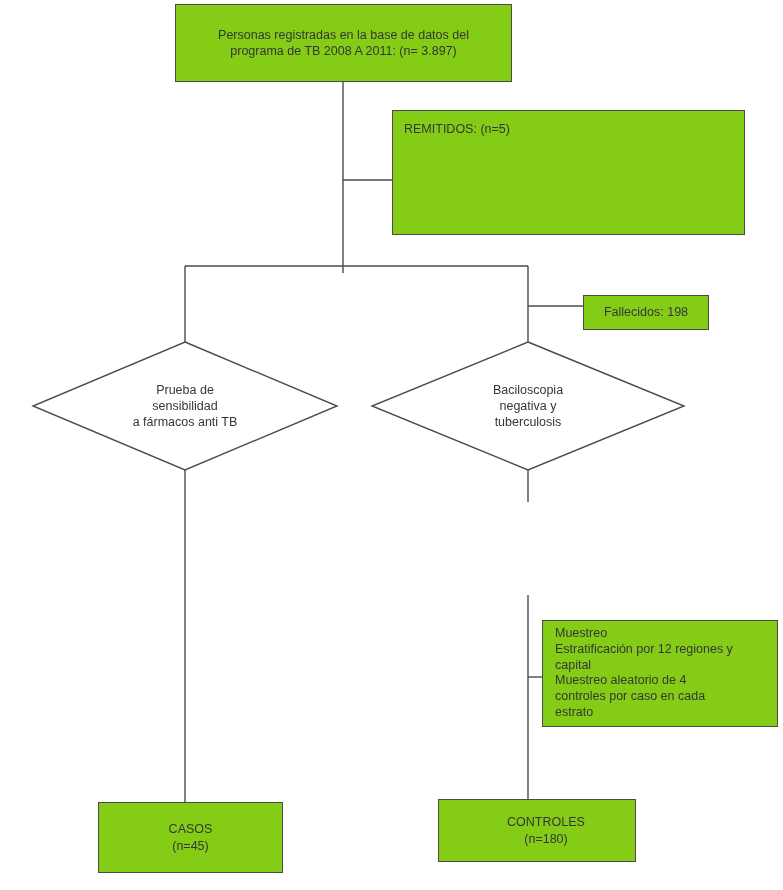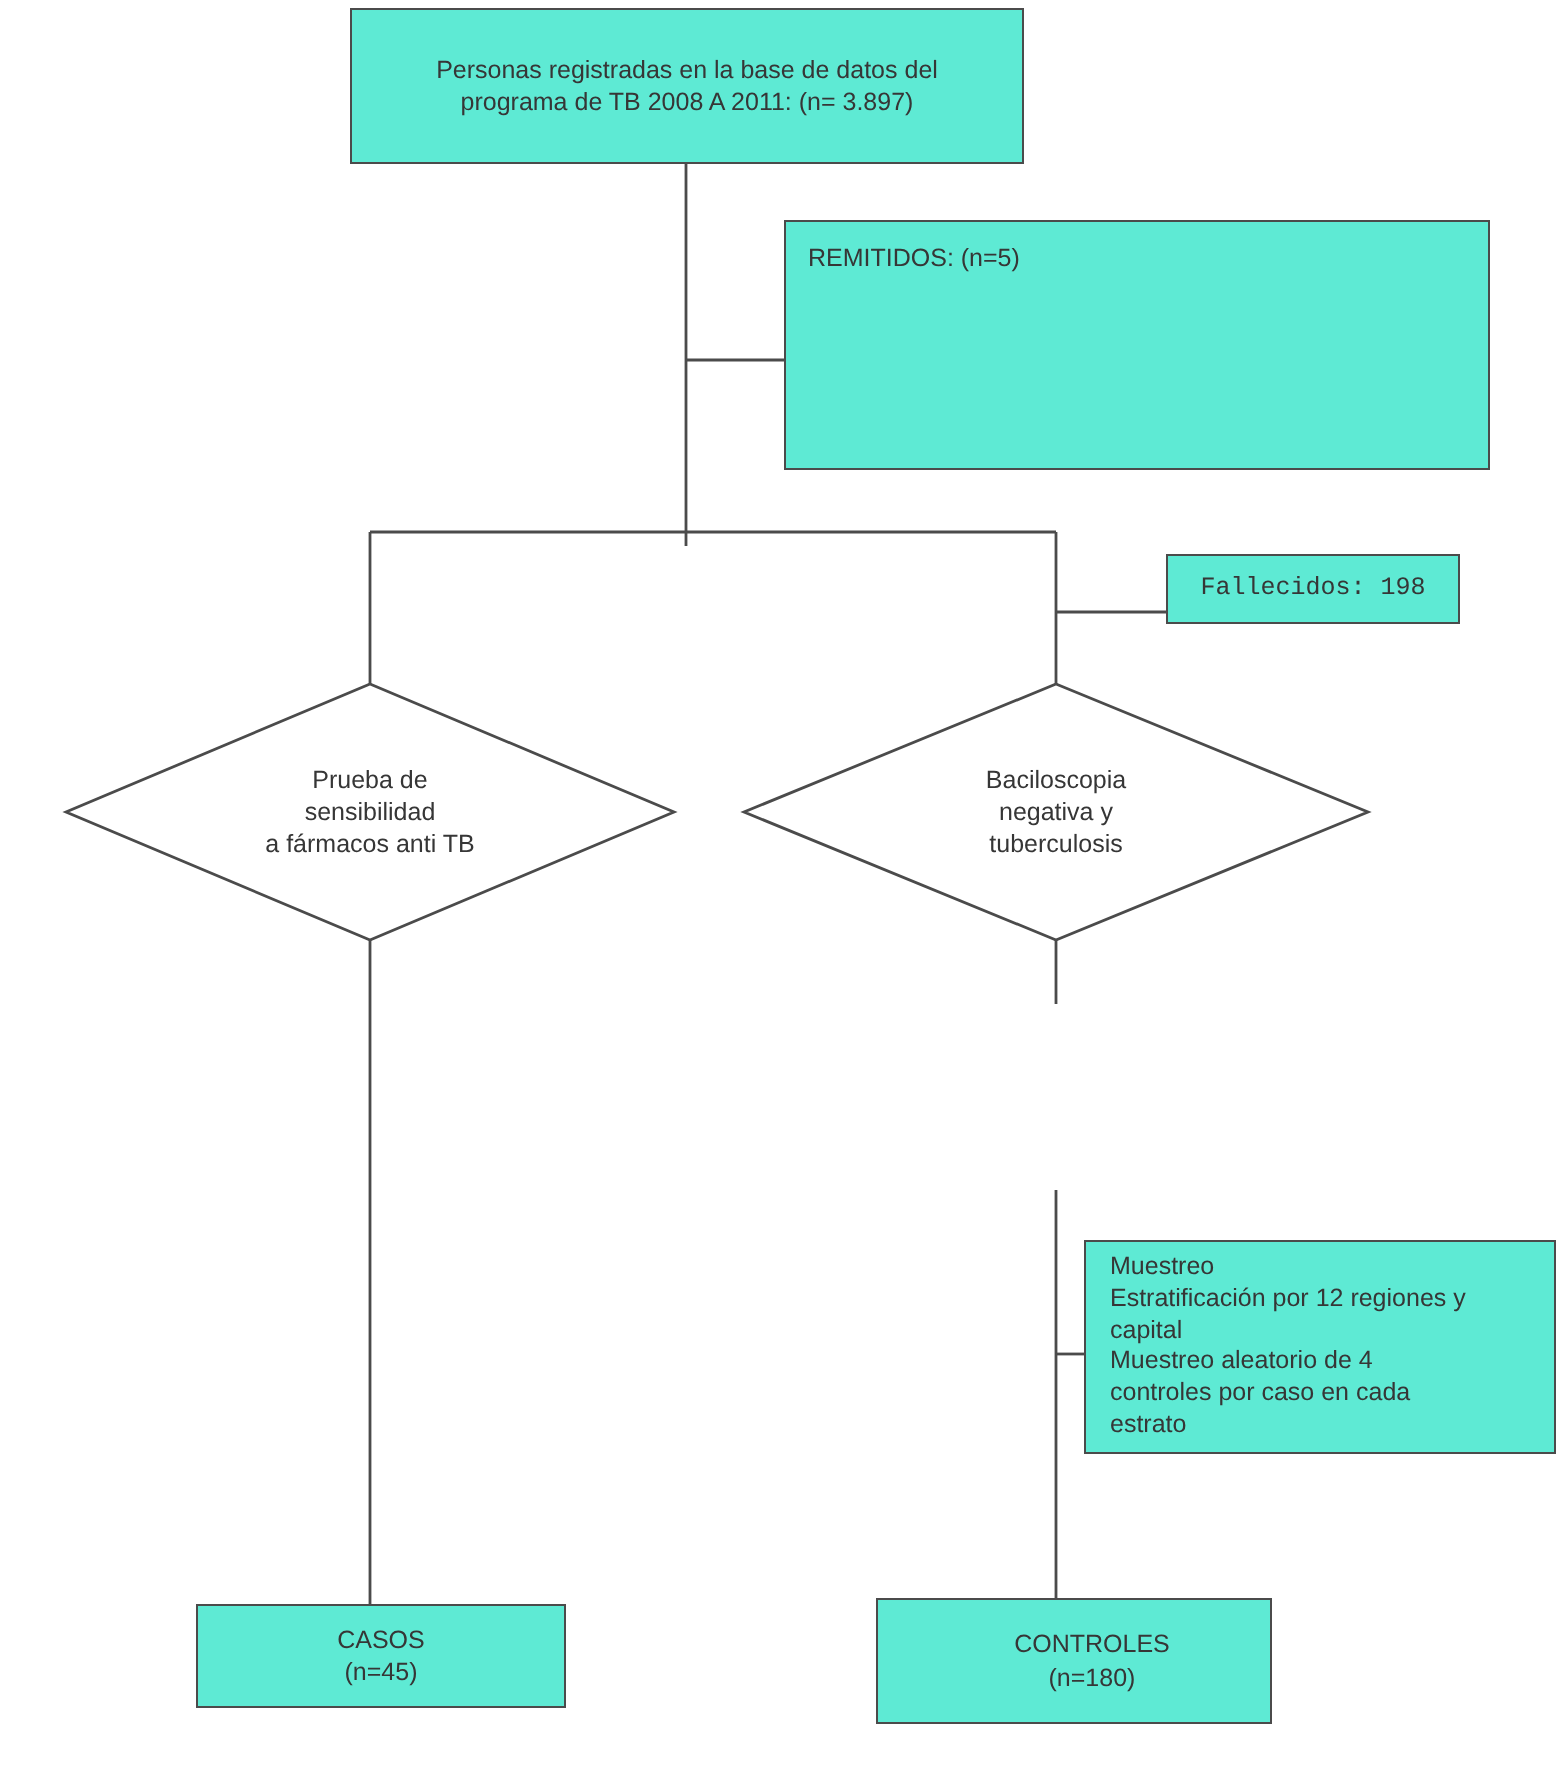--- a/index.html
+++ b/index.html
@@ -21,21 +21,21 @@
   .connector-layer {
     position: absolute;
     left: 0; top: 0;
     width: 783px;
     height: 890px;
     z-index: 1;
   }
   .node {
     position: absolute;
     box-sizing: border-box;
-    background: #5eead4;
+    background: #84cc16;
     border: 1.5px solid #4b4b4b;
     z-index: 2;
   }
   .node.centered {
     display: flex;
     align-items: center;
     justify-content: center;
     text-align: center;
   }
   .node-text {
@@ -43,24 +43,24 @@
   }
   .diamond-label {
     position: absolute;
     z-index: 3;
     text-align: center;
     white-space: pre-line;
     line-height: 16px;
   }
   .box-source    { left: 175px; top: 4px;   width: 337px; height: 78px; line-height: 16.5px; }
   .box-excluded  { left: 392px; top: 110px; width: 353px; height: 125px; padding: 6px 6px 0 11px; }
-  .box-deceased  { left: 583px; top: 277px; width: 147px; height: 35px; font-family: Liberation Mono, monospace; }
+  .box-deceased  { left: 583px; top: 295px; width: 126px; height: 35px; }
   .box-random    { left: 402px; top: 502px; width: 270px; height: 93px; line-height: 16.5px; }
   .box-sampling  { left: 542px; top: 620px; width: 236px; height: 107px; padding: 5px 6px 0 12px; line-height: 15.8px; }
-  .box-cases     { left: 98px;  top: 802px; width: 185px; height: 52px; line-height: 16.5px; }
+  .box-cases     { left: 98px;  top: 802px; width: 185px; height: 71px; line-height: 16.5px; }
   .box-controls  { left: 438px; top: 799px; width: 198px; height: 63px; line-height: 16.5px; padding-left: 18px; }
   .label-left-diamond  { left: 85px;  top: 382px; width: 200px; }
   .label-right-diamond { left: 428px; top: 382px; width: 200px; }
   .remitidos-line { margin-top: 4.5px; }
 </style>
 </head>
 <body>
 
 <div class="canvas">
 

